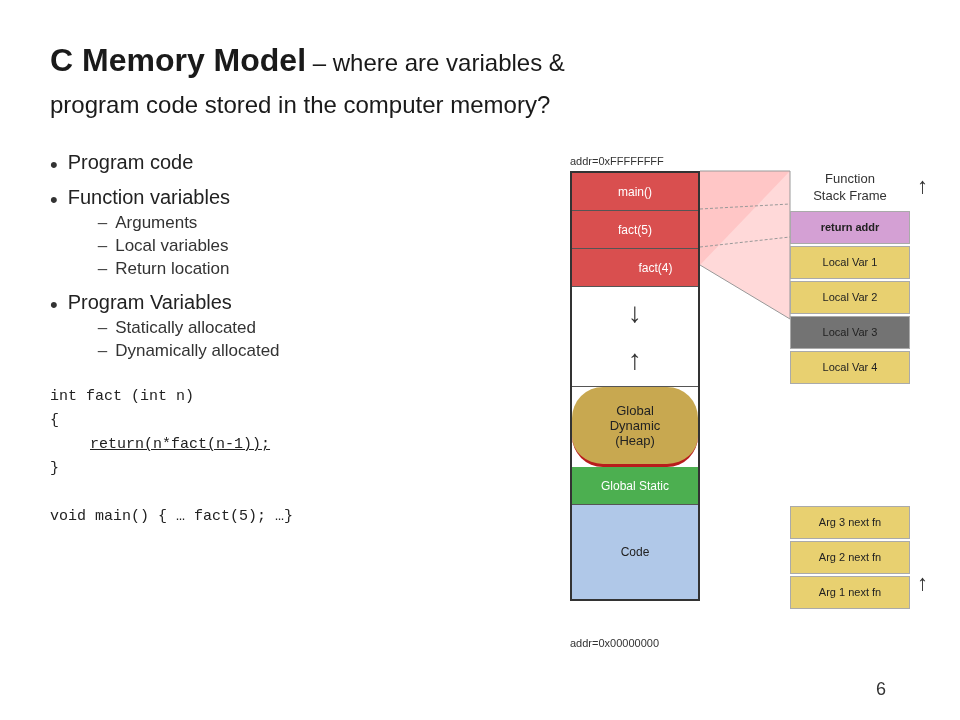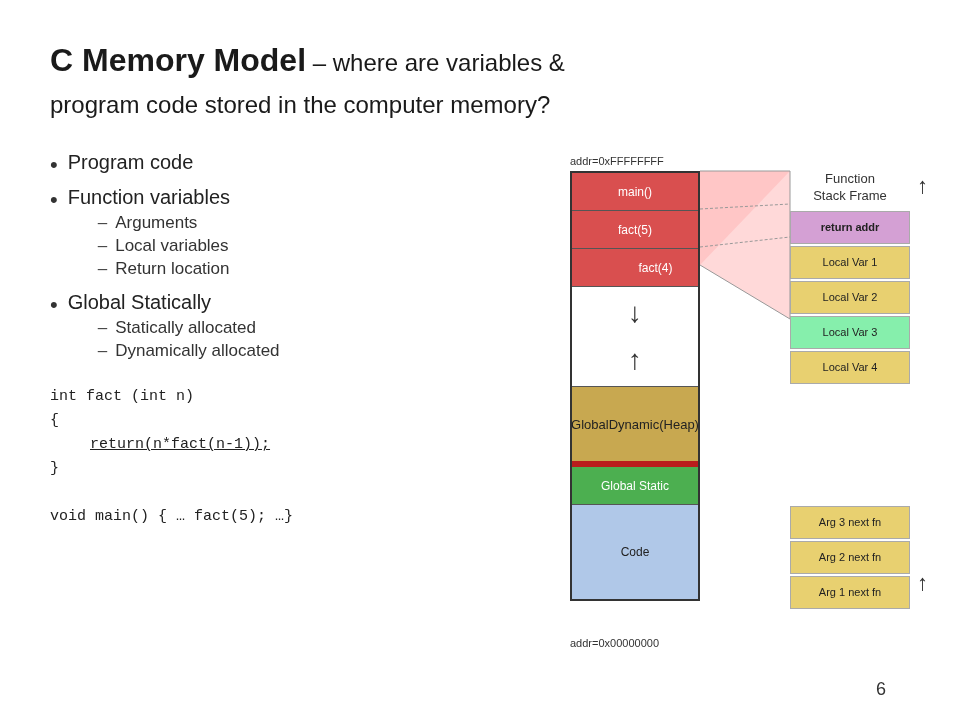--- a/index.html
+++ b/index.html
@@ -206,21 +206,21 @@
       font-size: 11px;
       color: #222;
       border: 1px solid #aaa;
       margin-bottom: 2px;
       text-align: center;
     }
 
     .stack-return { background: #d4a0d4; font-weight: bold; }
     .stack-lv1 { background: #e8d070; }
     .stack-lv2 { background: #e8d070; }
-    .stack-lv3 { background: #86efac; }
+    .stack-lv3 { background: #737373; }
     .stack-lv4 { background: #e8d070; }
 
     .stack-gap { height: 120px; }
 
     .stack-arg3 { background: #e8d070; }
     .stack-arg2 { background: #e8d070; }
     .stack-arg1 { background: #e8d070; }
 
     
     .connector-svg {
@@ -266,21 +266,21 @@
                   <span>Local variables</span>
                 </li>
               <li>
                   <span>Return location</span>
                 </li>
             </ul>
           </div>
         </li>
         <li>
           <div>
-            <span>Global Statically</span>
+            <span>Program Variables</span>
             <ul class="sub-list">
               <li>
                   <span>Statically allocated</span>
                 </li>
               <li>
                   <span>Dynamically allocated</span>
                 </li>
             </ul>
           </div>
         </li>
@@ -314,21 +314,21 @@
         <div class="mem-addr-top">addr=0xFFFFFFFF</div>
 
         <div class="memory-column">
           <div class="mem-section mem-main">main()</div>
           <div class="mem-section mem-fact5">fact(5)</div>
           <div class="mem-section mem-fact4">fact(4)</div>
           <div class="mem-section mem-arrow">
             <span class="arrow-down">↓</span>
             <span class="arrow-up">↑</span>
           </div>
-          <div class="mem-section mem-global" style="border-bottom:6px solid #b91c1c; flex-direction:row;">
+          <div class="mem-section mem-global" style="border-bottom:3px solid #b91c1c; flex-direction:column;border-radius:31px;">
             <span>Global</span>
             <span>Dynamic</span>
             <span>(Heap)</span>
           </div>
           <div class="mem-section mem-static">Global Static</div>
           <div class="mem-section mem-code" style="border-bottom:none; flex:1;">Code</div>
         </div>
 
         <div class="mem-addr-bottom">addr=0x00000000</div>
 

